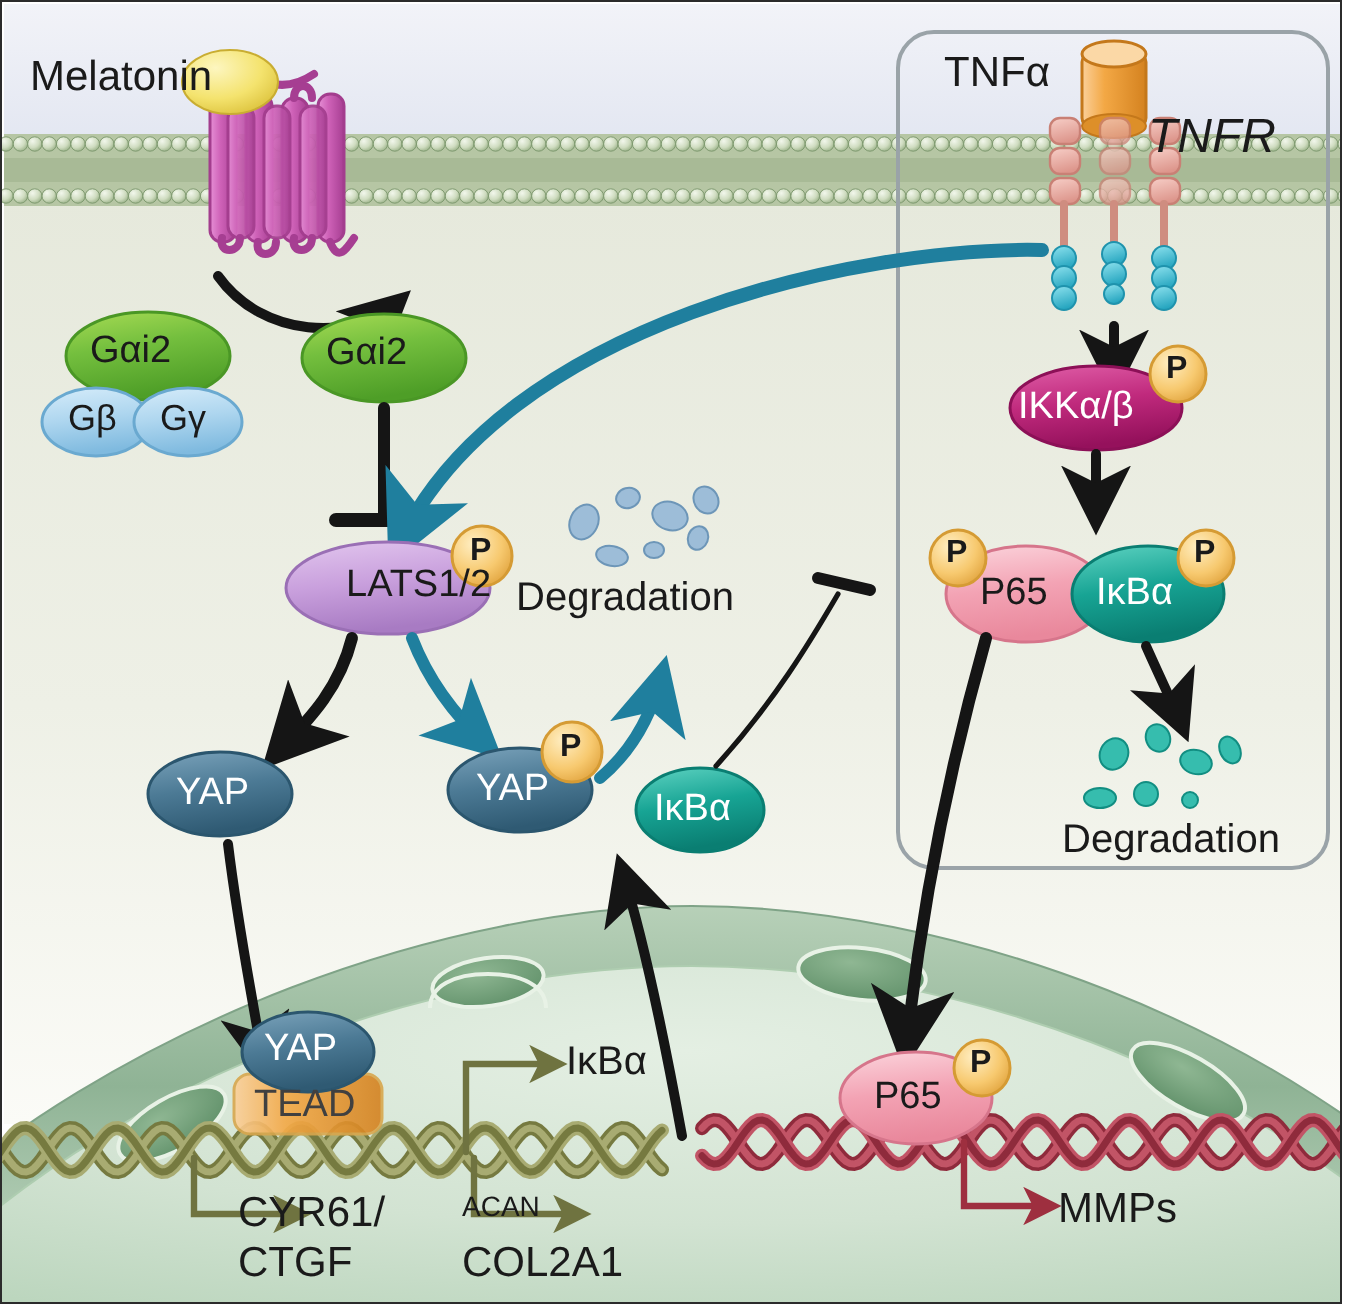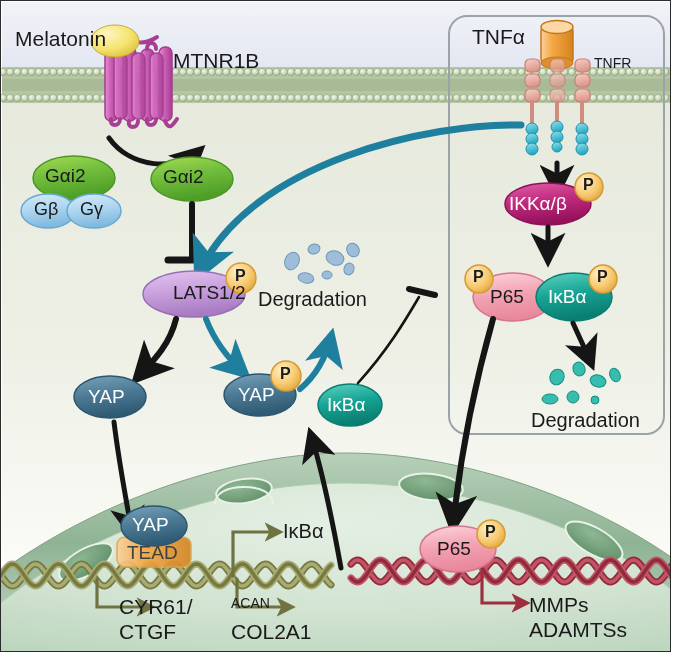--- a/index.html
+++ b/index.html
@@ -512,39 +512,38 @@
   <g fill="none" stroke="#6f7340" stroke-width="3.2" stroke-linecap="round">
     <path d="M96,578 L96,606 L150,606" marker-end="url(#mOlive)"></path>
     <path d="M236,578 L236,606 L290,606" marker-end="url(#mOlive)"></path>
     <path d="M232,575 L232,531 L278,531" marker-end="url(#mOlive)"></path>
   </g>
 
   <path d="M481,570 L481,602 L525,602" fill="none" stroke="#9e2f3f" stroke-width="3.2" marker-end="url(#mRed)" stroke-linecap="round"></path>
 </svg>
 
 <div class="lbl" style="left:14px;top:26px;font-size:21px;">Melatonin</div>
-<div class="lbl" style="left:172px;top:48px;font-size:21px;">MTNR1B</div>
 
 <div class="lbl" style="left:44px;top:164px;font-size:19px;">Gαi2</div>
 <div class="lbl" style="left:33px;top:198px;font-size:18px;">Gβ</div>
 <div class="lbl" style="left:79px;top:198px;font-size:18px;">Gγ</div>
 <div class="lbl" style="left:162px;top:165px;font-size:19px;">Gαi2</div>
 
 <div class="lbl" style="left:148px;top:281px;font-size:19px;margin-left:24px;">LATS1/2</div>
 <div class="lbl" style="left:234px;top:266px;font-size:16px;font-weight:bold;">P</div>
 
 <div class="lbl" style="left:257px;top:287px;font-size:20px;">Degradation</div>
 
 <div class="lbl" style="left:87px;top:385px;font-size:19px;color:#fff;">YAP</div>
 <div class="lbl" style="left:237px;top:383px;font-size:19px;color:#fff;">YAP</div>
 <div class="lbl" style="left:279px;top:364px;font-size:16px;font-weight:bold;">P</div>
 <div class="lbl" style="left:326px;top:393px;font-size:19px;color:#fff;">IκBα</div>
 
 <div class="lbl" style="left:471px;top:24px;font-size:21px;">TNFα</div>
-<div class="lbl" style="left:593px;top:54px;font-size:14px;">TNFR</div>
+<div class="lbl" style="left:573px;top:54px;font-size:24px;font-style:italic;">TNFR</div>
 
 <div class="lbl" style="left:508px;top:192px;font-size:19px;color:#fff;">IKKα/β</div>
 <div class="lbl" style="left:582px;top:175px;font-size:16px;font-weight:bold;">P</div>
 
 <div class="lbl" style="left:489px;top:285px;font-size:19px;">P65</div>
 <div class="lbl" style="left:547px;top:285px;font-size:19px;color:#fff;">IκBα</div>
 <div class="lbl" style="left:472px;top:267px;font-size:16px;font-weight:bold;">P</div>
 <div class="lbl" style="left:596px;top:267px;font-size:16px;font-weight:bold;">P</div>
 
 <div class="lbl" style="left:530px;top:408px;font-size:20px;">Degradation</div>
@@ -553,15 +552,14 @@
 <div class="lbl" style="left:126px;top:541px;font-size:19px;color:#404040;">TEAD</div>
 <div class="lbl" style="left:436px;top:537px;font-size:19px;">P65</div>
 <div class="lbl" style="left:484px;top:522px;font-size:16px;font-weight:bold;">P</div>
 
 <div class="lbl" style="left:118px;top:594px;font-size:21px;">CYR61/</div>
 <div class="lbl" style="left:118px;top:619px;font-size:21px;">CTGF</div>
 <div class="lbl" style="left:230px;top:594px;font-size:14px;">ACAN</div>
 <div class="lbl" style="left:230px;top:619px;font-size:21px;">COL2A1</div>
 <div class="lbl" style="left:282px;top:519px;font-size:20px;">IκBα</div>
 <div class="lbl" style="left:528px;top:592px;font-size:21px;">MMPs</div>
-<div class="lbl" style="left:528px;top:617px;font-size:21px;">ADAMTSs</div>
 
 </div>
 
 </body></html>

